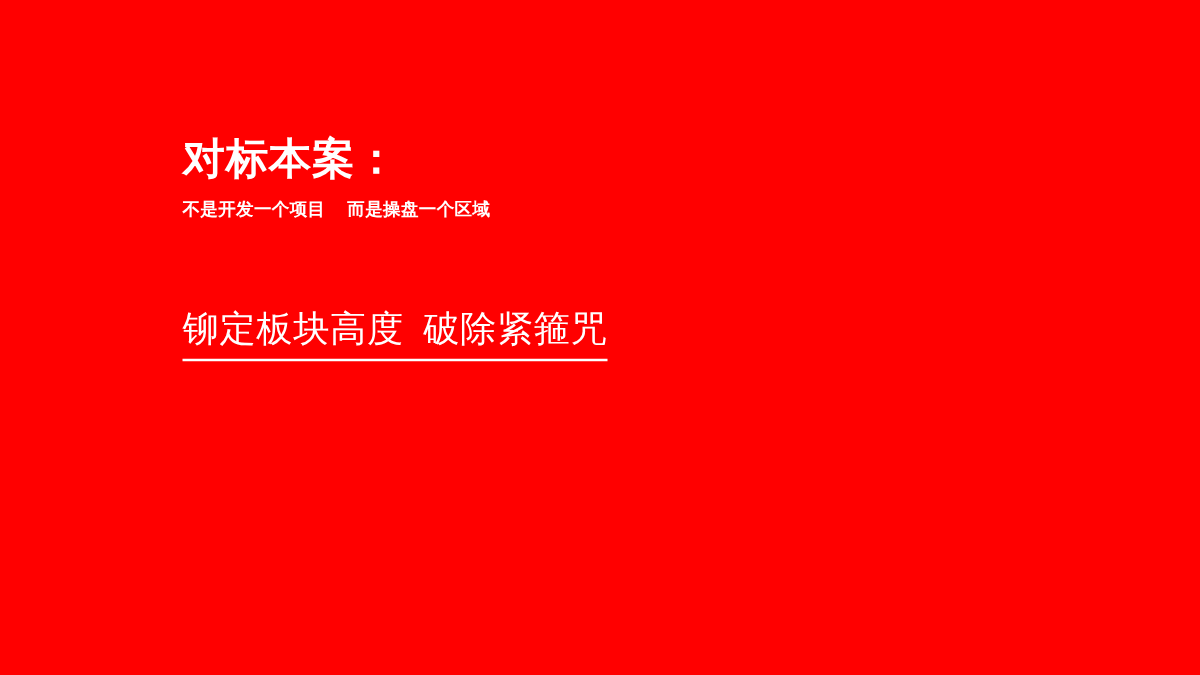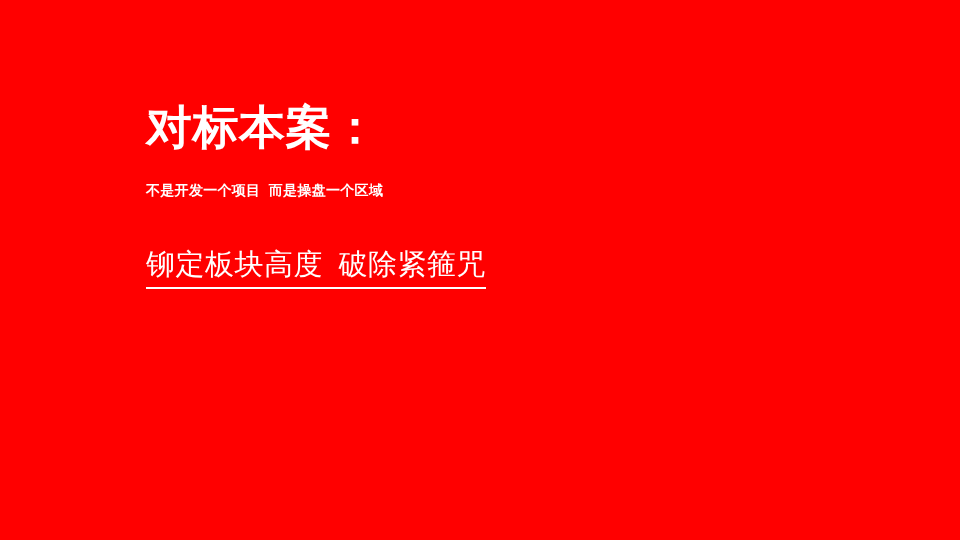--- a/index.html
+++ b/index.html
@@ -21,33 +21,33 @@
     box-sizing: border-box;
   }
   .text-block {
     position: absolute;
     left: 146px;
     color: #FFFFFF;
     white-space: pre;
   }
   #slide-title {
     top: 105px;
-    font-size: 46px;
+    font-size: 34px;
     line-height: 44px;
     font-weight: bold;
     letter-spacing: 0.5px;
     font-family: "Liberation Sans", "DejaVu Sans", sans-serif;
   }
   #slide-subtitle {
-    top: 180px;
+    top: 159px;
     font-size: 14px;
     line-height: 20px;
     font-weight: bold;
     letter-spacing: 0.3px;
-    font-family: Liberation Sans, sans-serif;
+    font-family: Liberation Mono, monospace;
   }
   #slide-headline {
     top: 245px;
     font-size: 29px;
     line-height: 38px;
     font-weight: normal;
     letter-spacing: 0.5px;
     font-family: "Liberation Serif", "DejaVu Serif", serif;
   }
   #slide-headline .headline-text {

